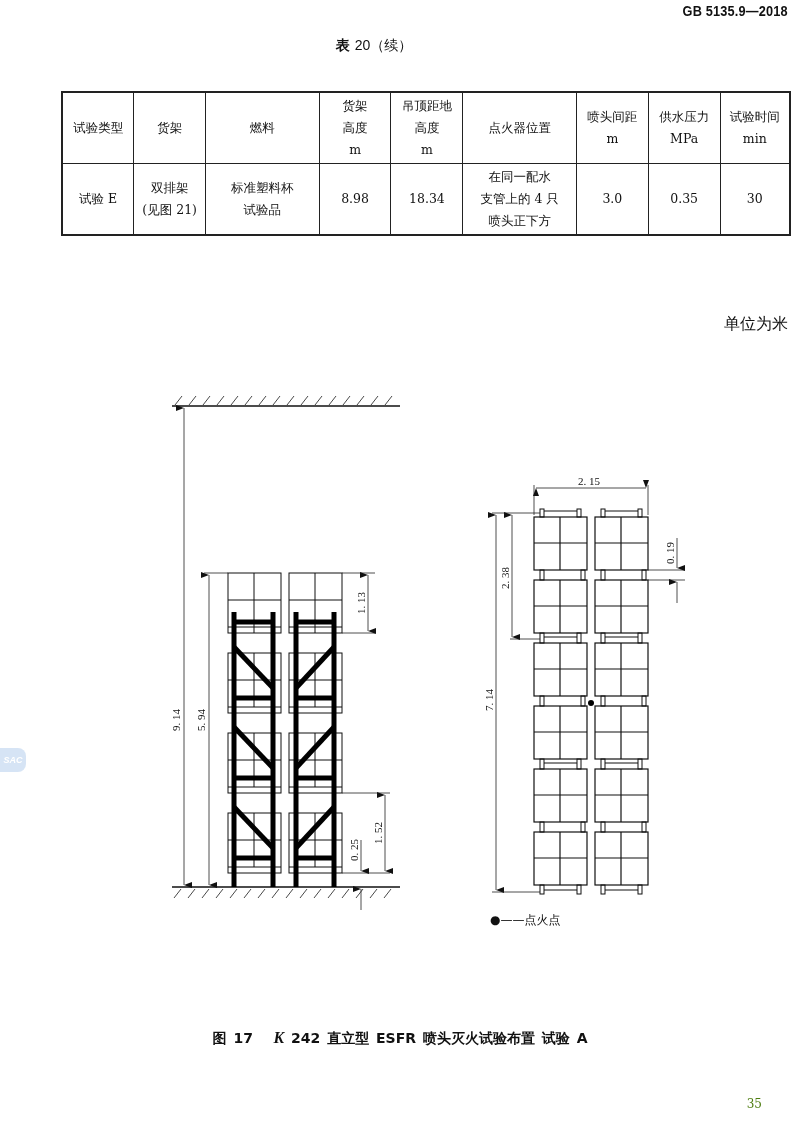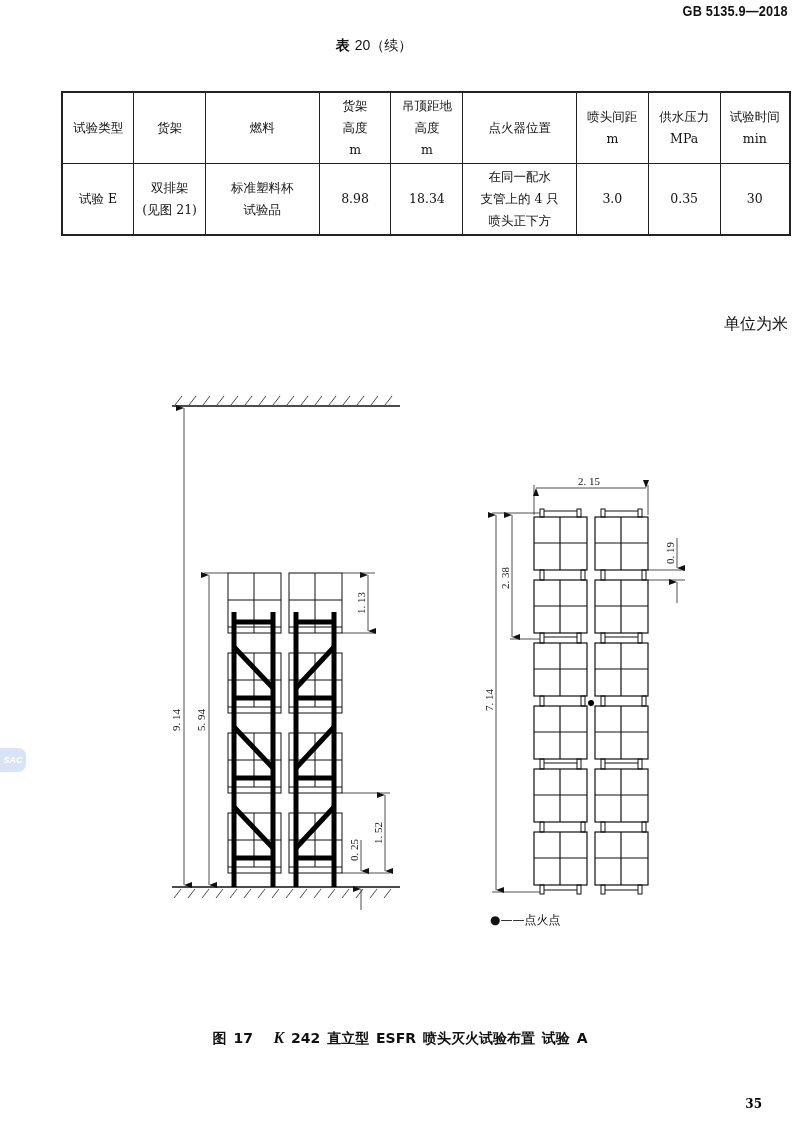--- a/index.html
+++ b/index.html
@@ -12,21 +12,21 @@
   table.spec { position:absolute; left:61px; top:91px; width:730px; border-collapse:collapse; font-size:12.5px; }
   table.spec td { border:1px solid #222; text-align:center; vertical-align:middle; line-height:22px; padding:0 2px; }
   table.spec { border:2px solid #222; }
   table.spec tr.head td { height:70px; }
   table.spec tr.row td { height:70px; }
   table.spec tr.notes td { text-align:left; padding:4px 16px; height:50px; line-height:23px; }
   sup.fn { font-size:8px; vertical-align:4px; margin-right:8px; }
   #unit { right:12px; top:314px; font-size:16px; }
   #caption { left:0; width:800px; top:1029px; text-align:center; font-size:14px; font-weight:bold; font-family:"DejaVu Sans",sans-serif; word-spacing:2px; }
   #caption i { font-family:"Liberation Serif",serif; font-size:16px; }
-  #pageno { right:38px; top:1097px; font-size:12px; color:#000000;font-weight:bold; }
+  #pageno { right:38px; top:1097px; font-size:12px; color:#4d7c0f; }
   #sac { left:0; top:748px; width:26px; height:24px; background:#c9dcf2; border-radius:0 8px 8px 0; color:#fff; font-family:"Liberation Sans",sans-serif; font-weight:bold; font-style:italic; font-size:9px; line-height:24px; text-align:center; opacity:0.75; }
   svg text { font-family:"Liberation Serif","DejaVu Serif",serif; }
 </style>
 </head>
 <body>
 
 <div id="hdr" class="abs">GB 5135.9—2018</div>
 
 <div id="tbl-title" class="abs">
   <span>表</span>

